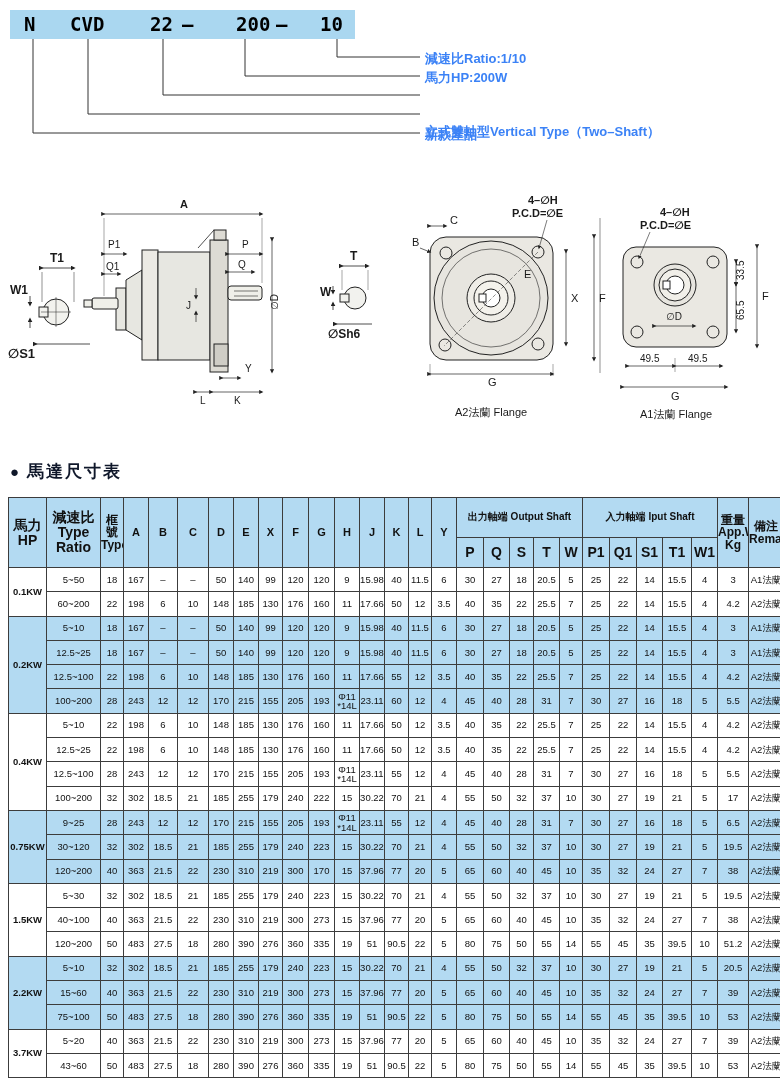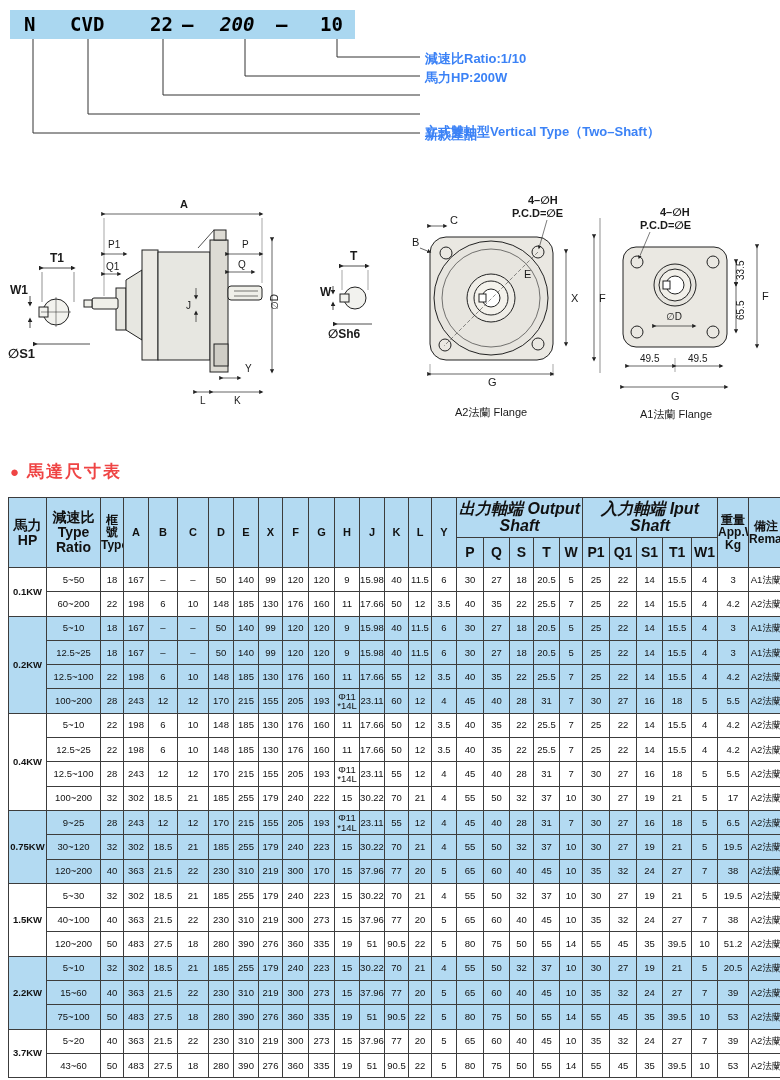--- a/index.html
+++ b/index.html
@@ -3,37 +3,37 @@
 <meta charset="utf-8">
 <style>
   html,body{margin:0;padding:0;background:#fff;}
   .page{position:relative;width:780px;height:1080px;background:#ffffff;overflow:hidden;
         font-family:"Liberation Sans","DejaVu Sans",sans-serif;color:#111;}
   
   .model-bar{position:absolute;left:10px;top:10px;width:345px;height:29px;}
   .model-part{position:absolute;top:3px;font-size:19px;font-weight:bold;color:#000;
               font-family:"DejaVu Sans Mono","Liberation Mono",monospace;}
   .mp0{left:14px;} .mp1{left:60px;} .mp2{left:140px;} .mp3{left:172px;}
-  .mp4{left:210px;font-style:italic;} .mp5{left:266px;} .mp6{left:310px;}
+  .mp4{left:226px;} .mp5{left:266px;} .mp6{left:310px;}
   .callout-label{position:absolute;left:425px;font-size:13px;font-weight:bold;white-space:nowrap;color:#3b82f6;}
   .co0{top:50px;} .co1{top:69px;} .co2{top:88px;} .co3{top:123px;} .co4{top:126px;}
   svg text{font-family:"Liberation Sans","DejaVu Sans",sans-serif;fill:#1a1a1a;}
   
-  .section-title{position:absolute;left:10px;top:460px;font-size:17px;font-weight:bold;color:#ef4444;letter-spacing:2px;}
+  .section-title{position:absolute;left:10px;top:460px;font-size:17px;font-weight:bold;color:#0f172a;letter-spacing:2px;}
   .section-title .dot{font-size:15px;margin-right:6px;}
   
   .tbl-wrap{position:absolute;left:8px;top:497px;width:764px;}
   table.dim{border-collapse:collapse;table-layout:fixed;width:764px;
             font-size:9.5px;line-height:1.05;}
   table.dim th,table.dim td{border:1px solid #3c3c3c;text-align:center;vertical-align:middle;
             padding:0;white-space:pre-line;overflow:hidden;}
   table.dim th{background:#b3daf2;font-weight:bold;font-size:9.5px;}
   table.dim th.sub{font-size:14px;}
   table.dim th.letter{font-size:11px;}
-  table.dim th.grp{font-size:16px;font-style:italic;}
+  table.dim th.grp{font-size:10px;}
   table.dim th.small2{font-size:12px;font-weight:bold;}
   tr.hrow1{height:40px;} tr.hrow2{height:30px;}
   table.dim td{height:23.3px;font-size:9.5px;background:#ffffff;}
   tr.g-blue td{background:#b3daf2;}
   td.hp-cell{font-size:9px;font-weight:bold;}
   td.multiline{font-size:7.5px;line-height:1.0;}
   td.remark{font-size:8.5px;}
 </style>
 </head>
 <body>

